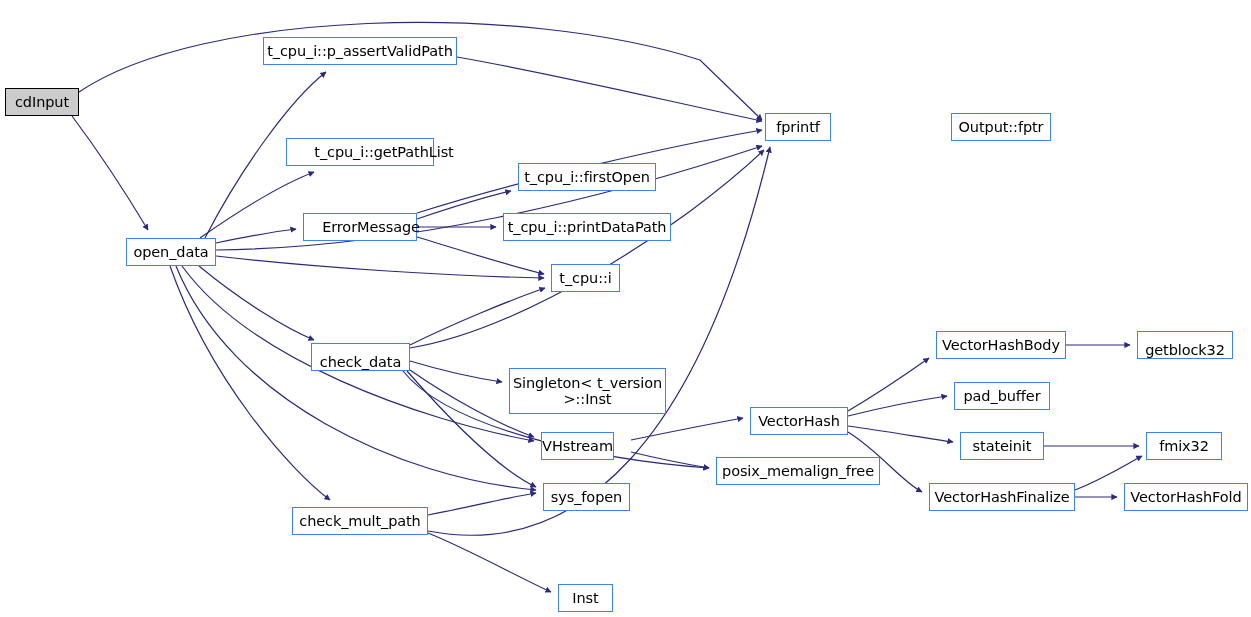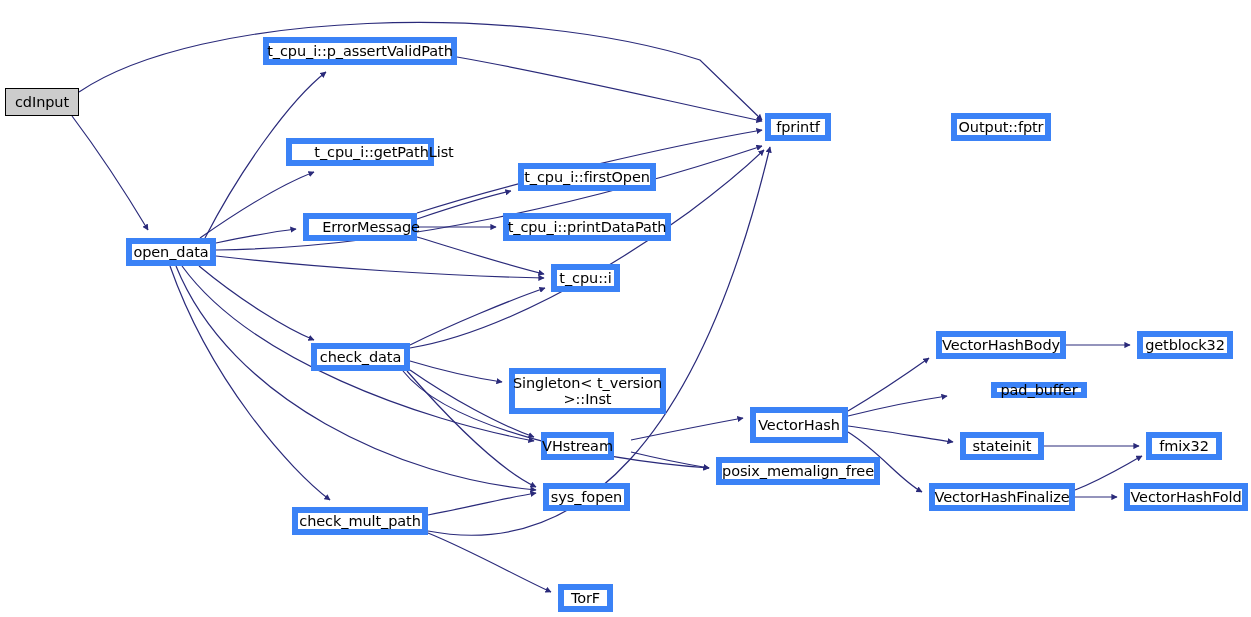--- a/index.html
+++ b/index.html
@@ -24,21 +24,21 @@
     pointer-events: none;
   }
   .node {
     position: absolute;
     box-sizing: border-box;
     display: flex;
     align-items: center;
     justify-content: center;
     text-align: center;
     background: #ffffff;
-    border: 6px solid #3b82f6;
+    border: 1px solid #3b82f6;
     color: #000000;
     font-size: 14.5px;
     line-height: 1.12;
     white-space: pre;
     letter-spacing: -0.1px;
   }
   .node.root {
     background: #cccccc;
     border: 1px solid #000000;
   }
@@ -104,25 +104,25 @@
       <div class="node" style="left: 518px; top: 163px; width: 138px; height: 28px;"><span class="label">t_cpu_i::firstOpen</span></div>
       <div class="node" style="left: 303px; top: 213px; width: 114px; height: 28px; padding-left: 22px;"><span class="label">ErrorMessage</span></div>
       <div class="node" style="left: 503px; top: 213px; width: 168px; height: 28px;"><span class="label">t_cpu_i::printDataPath</span></div>
       <div class="node" style="left: 126px; top: 238px; width: 90px; height: 28px;"><span class="label">open_data</span></div>
       <div class="node" style="left: 551px; top: 264px; width: 69px; height: 28px;"><span class="label">t_cpu::i</span></div>
       <div class="node" style="left: 936px; top: 331px; width: 130px; height: 28px;"><span class="label">VectorHashBody</span></div>
       <div class="node" style="left: 1137px; top: 331px; width: 96px; height: 28px; align-items: flex-end;"><span class="label">getblock32</span></div>
       <div class="node" style="left: 311px; top: 343px; width: 99px; height: 28px; align-items: flex-end;"><span class="label">check_data</span></div>
       <div class="node" style="left: 509px; top: 368px; width: 157px; height: 46px;"><span class="label">Singleton&lt; t_version
 &gt;::Inst</span></div>
-      <div class="node" style="left: 991px; top: 382px; width: 96px; height: 16px;"><span class="label">pad_buffer</span></div>
-      <div class="node" style="left: 750px; top: 407px; width: 98px; height: 36px;"><span class="label">VectorHash</span></div>
+      <div class="node" style="left: 954px; top: 382px; width: 96px; height: 28px;"><span class="label">pad_buffer</span></div>
+      <div class="node" style="left: 750px; top: 407px; width: 98px; height: 28px;"><span class="label">VectorHash</span></div>
       <div class="node" style="left: 541px; top: 432px; width: 73px; height: 28px;"><span class="label">VHstream</span></div>
       <div class="node" style="left: 960px; top: 432px; width: 84px; height: 28px;"><span class="label">stateinit</span></div>
       <div class="node" style="left: 1146px; top: 432px; width: 76px; height: 28px;"><span class="label">fmix32</span></div>
       <div class="node" style="left: 716px; top: 457px; width: 164px; height: 28px;"><span class="label">posix_memalign_free</span></div>
       <div class="node" style="left: 543px; top: 483px; width: 87px; height: 28px;"><span class="label">sys_fopen</span></div>
       <div class="node" style="left: 929px; top: 483px; width: 146px; height: 28px;"><span class="label">VectorHashFinalize</span></div>
       <div class="node" style="left: 1124px; top: 483px; width: 124px; height: 28px;"><span class="label">VectorHashFold</span></div>
       <div class="node" style="left: 292px; top: 507px; width: 136px; height: 28px;"><span class="label">check_mult_path</span></div>
-      <div class="node" style="left: 558px; top: 584px; width: 55px; height: 28px;"><span class="label">TorF</span></div>
+      <div class="node" style="left: 558px; top: 584px; width: 55px; height: 28px;"><span class="label">Inst</span></div>
     </div>
 </div>
 
 </body></html>

